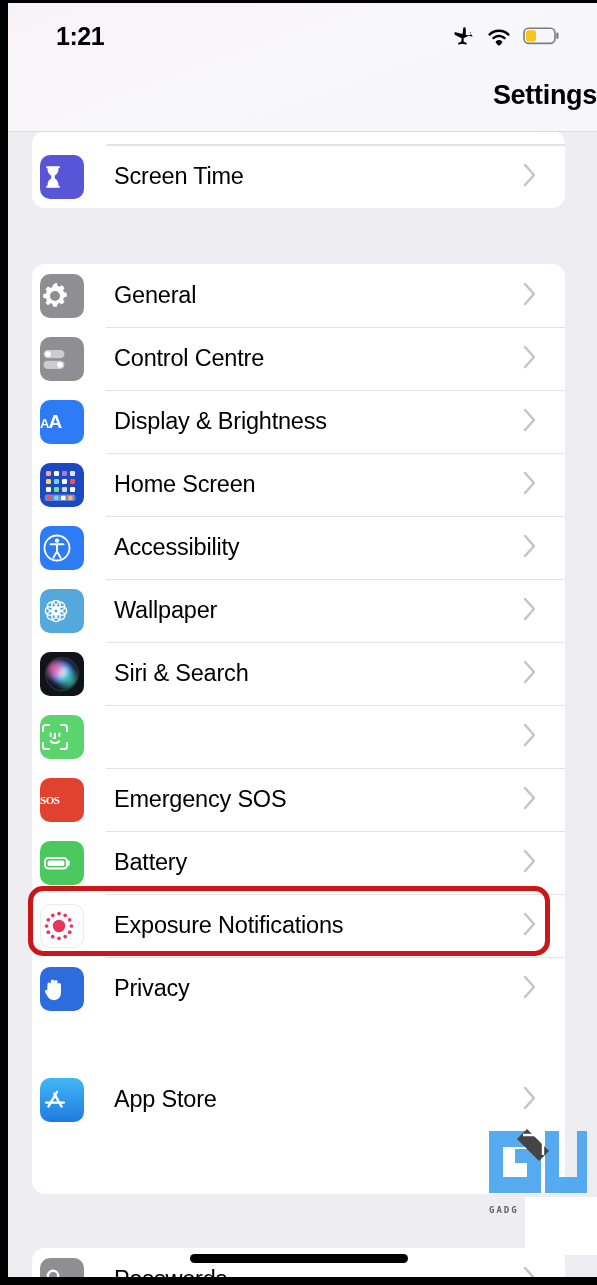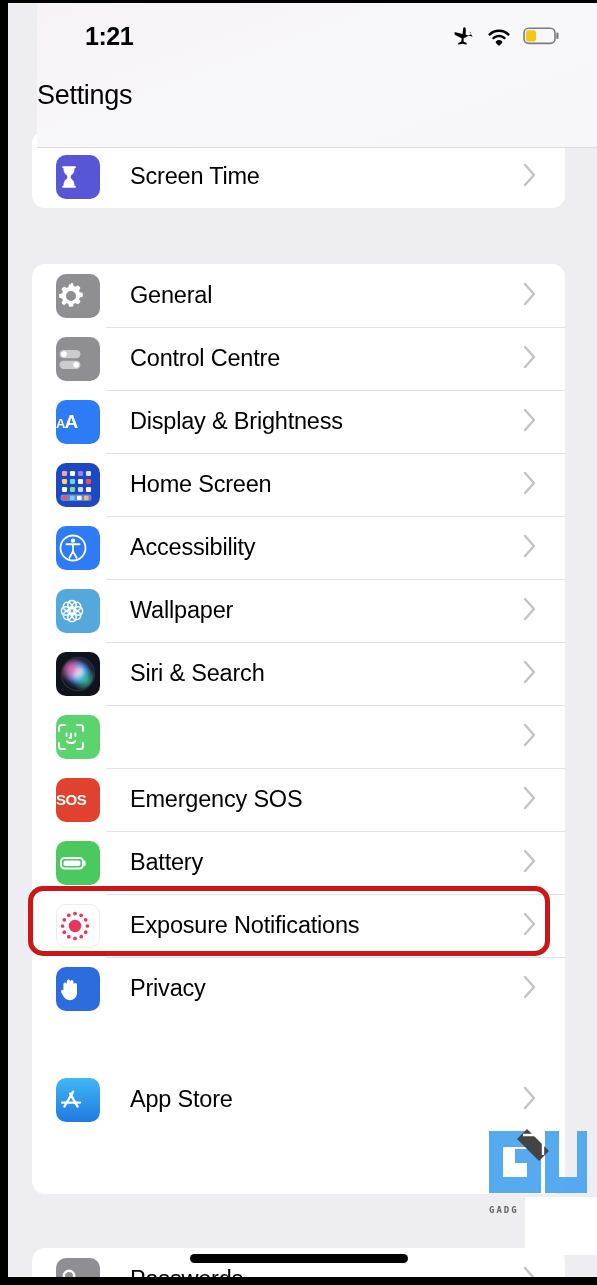--- a/index.html
+++ b/index.html
@@ -11,59 +11,58 @@
   }
   #phone {
     position: relative;
     width: 597px; height: 1285px;
     background: #eeeef2;
     overflow: hidden;
   }
 
   
   #header {
-    position: absolute; top: 0; left: 8px; right: 0; height: 148px;
+    position: absolute; top: 0; left: 8px; right: 0; height: 132px;
     background: linear-gradient(160deg,#f7f2f6 0%,#f8f7f9 42%,#f7f7f9 100%);
     border-bottom: 1px solid #dcdce0;
     z-index: 40;
-    margin-left: 29px;
   }
   #statusbar {
     position: relative; height: 62px;
   }
   #clock {
     position: absolute; left: 48px; top: 22px;
     font-size: 25px; font-weight: bold; color: #000;
     letter-spacing: -0.5px;
   }
   #status-icons {
     position: absolute; right: 36px; top: 24px;
     display: flex; align-items: center; gap: 12px;
   }
   .si { display: block; }
   #nav-title {
     position: absolute; left: 0; right: 0; top: 80px;
-    text-align: left;
-    font-size: 27px; font-weight: normal; color: #000;
+    text-align: right;
+    font-size: 27px; font-weight: bold; color: #000;
     letter-spacing: -0.3px;
   }
 
   
   #content {
     position: absolute; top: 0; left: 8px; right: 0; bottom: 0;
     background: #eeeef2;
   }
   .card {
     position: absolute; left: 24px; width: 533px;
     background: #fff; border-radius: 13px; overflow: hidden;
   }
   .row {
     position: relative; height: 63px;
     display: flex; align-items: center;
-    padding-left: 24px;
+    padding-left: 8px;
   }
   .row + .row::before {
     content: ""; position: absolute; left: 74px; right: 0; top: 0;
     height: 1px; background: #e3e3e6;
   }
   .icon-wrap {
     width: 44px; height: 44px; flex: 0 0 44px;
     border-radius: 10px; overflow: hidden;
     display: flex; align-items: center; 
     position: relative;
@@ -322,21 +321,21 @@
         </span>
         <span class="chev">
           <svg width="14" height="24" viewBox="0 0 14 24">
               <path d="M2 2l9 10-9 10" stroke="#c3c3c8" stroke-width="2.4" fill="none" stroke-linecap="round" stroke-linejoin="round"></path>
             </svg>
         </span>
       </div>
 
       <div class="row">
         <span class="icon-wrap" style="background:#e1412f;">
-          <span style="color:#fff;font-size:15px;font-weight:bold;letter-spacing:-0.4px;font-family:Liberation Sans, sans-serif;">SOS</span>
+          <span style="color:#fff;font-size:11px;font-weight:bold;letter-spacing:-0.4px;font-family:Liberation Serif, serif;">SOS</span>
         </span>
         <span class="label">Emergency SOS</span>
         <span class="chev">
           <svg width="14" height="24" viewBox="0 0 14 24">
               <path d="M2 2l9 10-9 10" stroke="#c3c3c8" stroke-width="2.4" fill="none" stroke-linecap="round" stroke-linejoin="round"></path>
             </svg>
         </span>
       </div>
 
       <div class="row">

